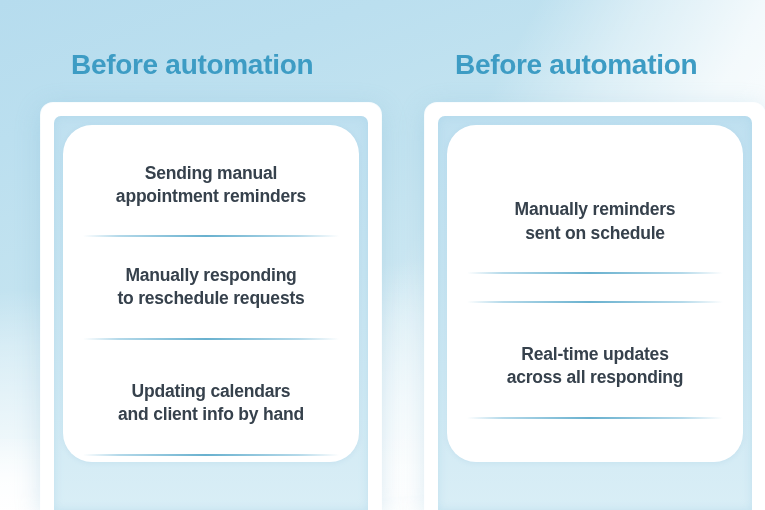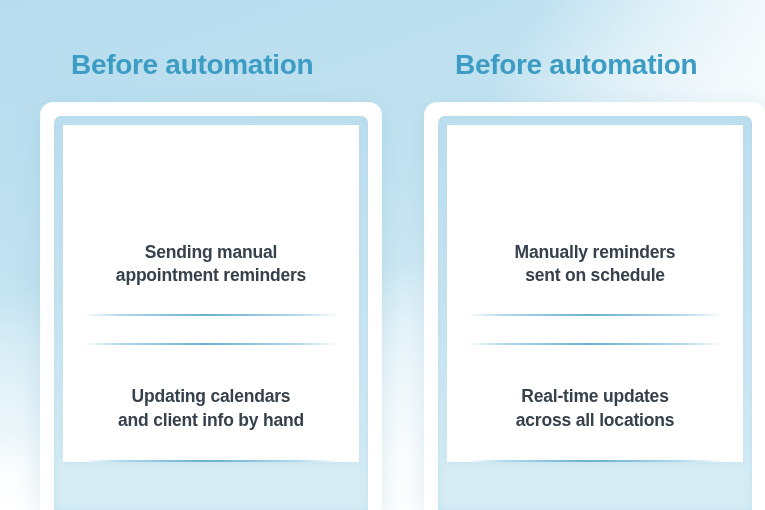--- a/index.html
+++ b/index.html
@@ -122,24 +122,25 @@
   .panel {
     position: absolute;
     left: 22px;
     right: 22px;
     top: 22px;
     bottom: 48px;
     background: #ffffff;
     box-shadow: 0 1px 5px rgba(130,185,215,0.18);
     display: flex;
     flex-direction: column;
-    justify-content: flex-end;
+    justify-content: center;
     padding: 0;
     box-sizing: border-box;
     overflow: hidden;
+    border-radius: 29px;
   }
 
   .item {
     text-align: center;
     color: #36414c;
     font-size: 17.5px;
     font-weight: bold;
     line-height: 1.33;
     letter-spacing: -0.2px;
     padding: 0 8px;
@@ -178,20 +179,22 @@
 
       <div class="card">
         <div class="card-inner-border"></div>
         <div class="panel">
 
           <div class="item item-1">Sending manual
 appointment reminders</div>
 
           <div class="divider"></div>
 
+          <div class="item item-2">Manually responding
+to reschedule requests</div>
 
           <div class="divider"></div>
 
           <div class="item item-3">Updating calendars
 and client info by hand</div>
 
           <div class="divider last"></div>
 
         </div>
       </div>
@@ -206,21 +209,21 @@
 
           <div class="item item-1">Manually reminders
 sent on schedule</div>
 
           <div class="divider"></div>
 
 
           <div class="divider"></div>
 
           <div class="item item-3">Real-time updates
-across all locations</div>
+across all responding</div>
 
           <div class="divider last"></div>
 
         </div>
       </div>
     </div>
 
   </div>
 </div>
 

